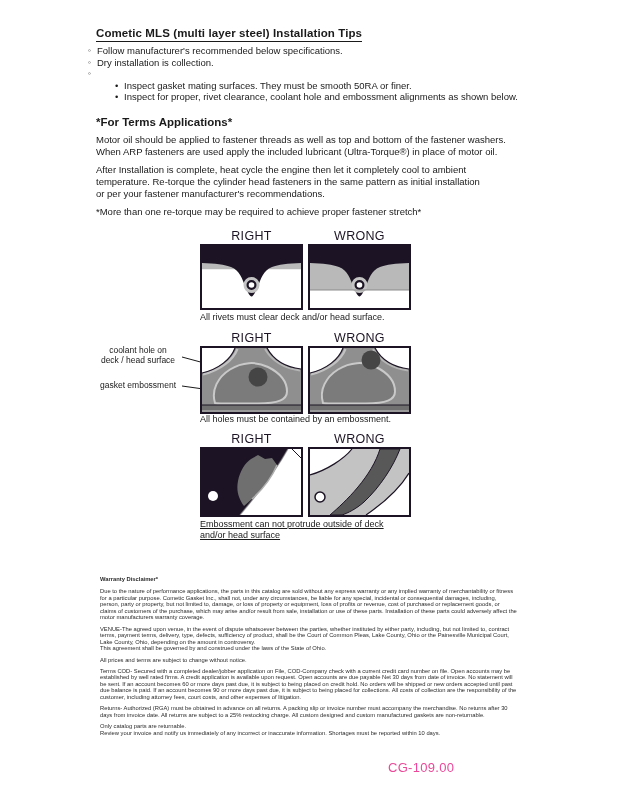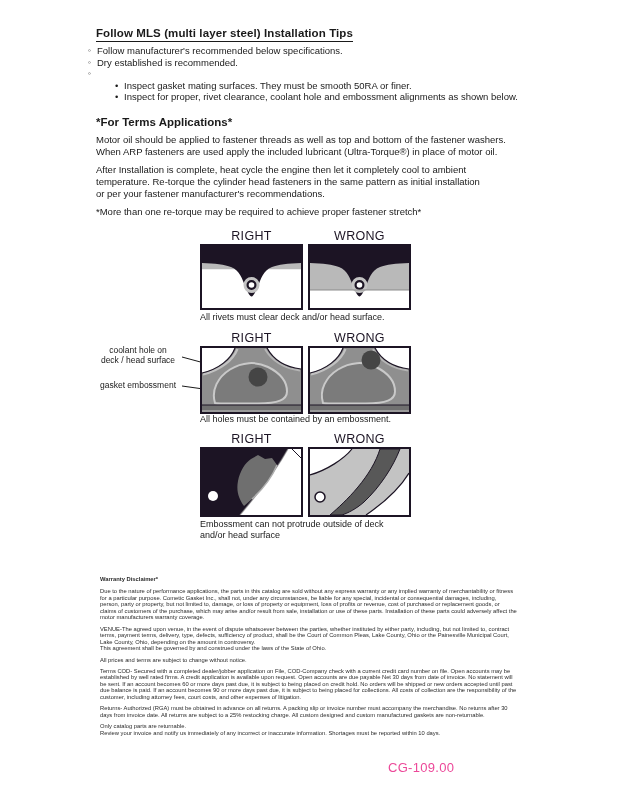--- a/index.html
+++ b/index.html
@@ -31,30 +31,30 @@
   .legal{left:100px;top:576px;width:417px;font-size:5.8px;line-height:6.45px;color:#2b2b2b;}
   .legal .lh{font-weight:bold;margin:0 0 6px 0;}
   .legal p{margin:0 0 5px 0;white-space:pre-line;}
   .footer{left:388px;top:760px;font-size:13px;color:#ec4899;letter-spacing:0.3px;}
 </style>
 </head>
 <body>
 
 <div class="page">
 
-  <div class="abs title">Follow MLS (multi layer steel) Installation Tips</div>
+  <div class="abs title">Cometic MLS (multi layer steel) Installation Tips</div>
 
   <div class="abs tips">
     <div class="brow">
       <span class="bmark">◦</span>
       <span>Follow manufacturer's recommended below specifications.</span>
     </div>
     <div class="brow">
       <span class="bmark">◦</span>
-      <span>Dry established is recommended.</span>
+      <span>Dry installation is collection.</span>
     </div>
     <div class="brow">
       <span class="bmark">◦</span>
     </div>
     <div class="brow sub">
       <span class="bmark">•</span>
       <span>Inspect gasket mating surfaces.  They must be smooth 50RA or finer.</span>
     </div>
     <div class="brow sub">
       <span class="bmark">•</span>
@@ -169,21 +169,21 @@
       <rect width="99" height="66" fill="#c3c3c3"></rect>
       <path d="M0,0 L42,0 C34,10 17,21 0,26 Z" fill="#ffffff"></path>
       <path d="M42,0 C34,10 17,21 0,26" stroke="#1c1424" stroke-width="1.2" fill="none"></path>
       <path d="M99,24 L99,66 L56,66 C72,55 90,39 99,24 Z" fill="#ffffff"></path>
       <path d="M99,24 C90,39 72,55 56,66" stroke="#1c1424" stroke-width="1.2" fill="none"></path>
       <path d="M70,0 L90,0 C83,18 70,38 54,53 C46,60 38,64 32,66 L20,66 C28,59 38,50 48,38 C58,26 66,13 70,0 Z" fill="#585858" stroke="#1c1424" stroke-width="1"></path>
       <circle cx="10" cy="48" r="5" fill="#ffffff" stroke="#1c1424" stroke-width="1.5"></circle>
     </svg>
   </div>
 
-  <div class="abs caption" style="top:519px;">Embossment can not protrude outside of deck
+  <div class="abs caption" style="top:519px;text-decoration:underline;">Embossment can not protrude outside of deck
 and/or head surface</div>
 
   <div class="abs legal">
     <p class="lh">Warranty Disclaimer*</p>
     <p>Due to the nature of performance applications, the parts in this catalog are sold without any express warranty or any implied warranty of merchantability or fitness for a particular purpose.  Cometic Gasket Inc., shall not, under any circumstances, be liable for any special, incidental or consequential damages, including, person, party or property, but not limited to, damage, or loss of property or equipment, loss of profits or revenue, cost of purchased or replacement goods, or claims of customers of the purchase, which may arise and/or result from sale, installation or use of these parts.  Installation of these parts could adversely affect the motor manufacturers warranty coverage.</p>
     <p>VENUE-The agreed upon venue, in the event of dispute whatsoever between the parties, whether instituted by either party, including, but not limited to, contract terms, payment terms, delivery, type, defects, sufficiency of product, shall be the Court of Common Pleas, Lake County, Ohio or the Painesville Municipal Court, Lake County, Ohio, depending on the amount in controversy.
 This agreement shall be governed by and construed under the laws of the State of Ohio.</p>
     <p>All prices and terms are subject to change without notice.</p>
     <p>Terms COD- Secured with a completed dealer/jobber application on File, COD-Company check with a current credit card number on file.  Open accounts may be established by well rated firms.  A credit application is available upon request.  Open accounts are due payable Net 30 days from date of invoice.  No statement will be sent.  If an account becomes 60 or more days past due, it is subject to being placed on credit hold.  No orders will be shipped or new orders accepted until past due balance is paid.  If an account becomes 90 or more days past due, it is subject to being placed for collections.  All costs of collection are the responsibility of the customer, including attorney fees, court costs, and other expenses of litigation.</p>
     <p>Returns- Authorized (RGA) must be obtained in advance on all returns.  A packing slip or invoice number must accompany the merchandise.  No returns after 30 days from invoice date.  All returns are subject to a 25% restocking charge.  All custom designed and custom manufactured gaskets are non-returnable.</p>

